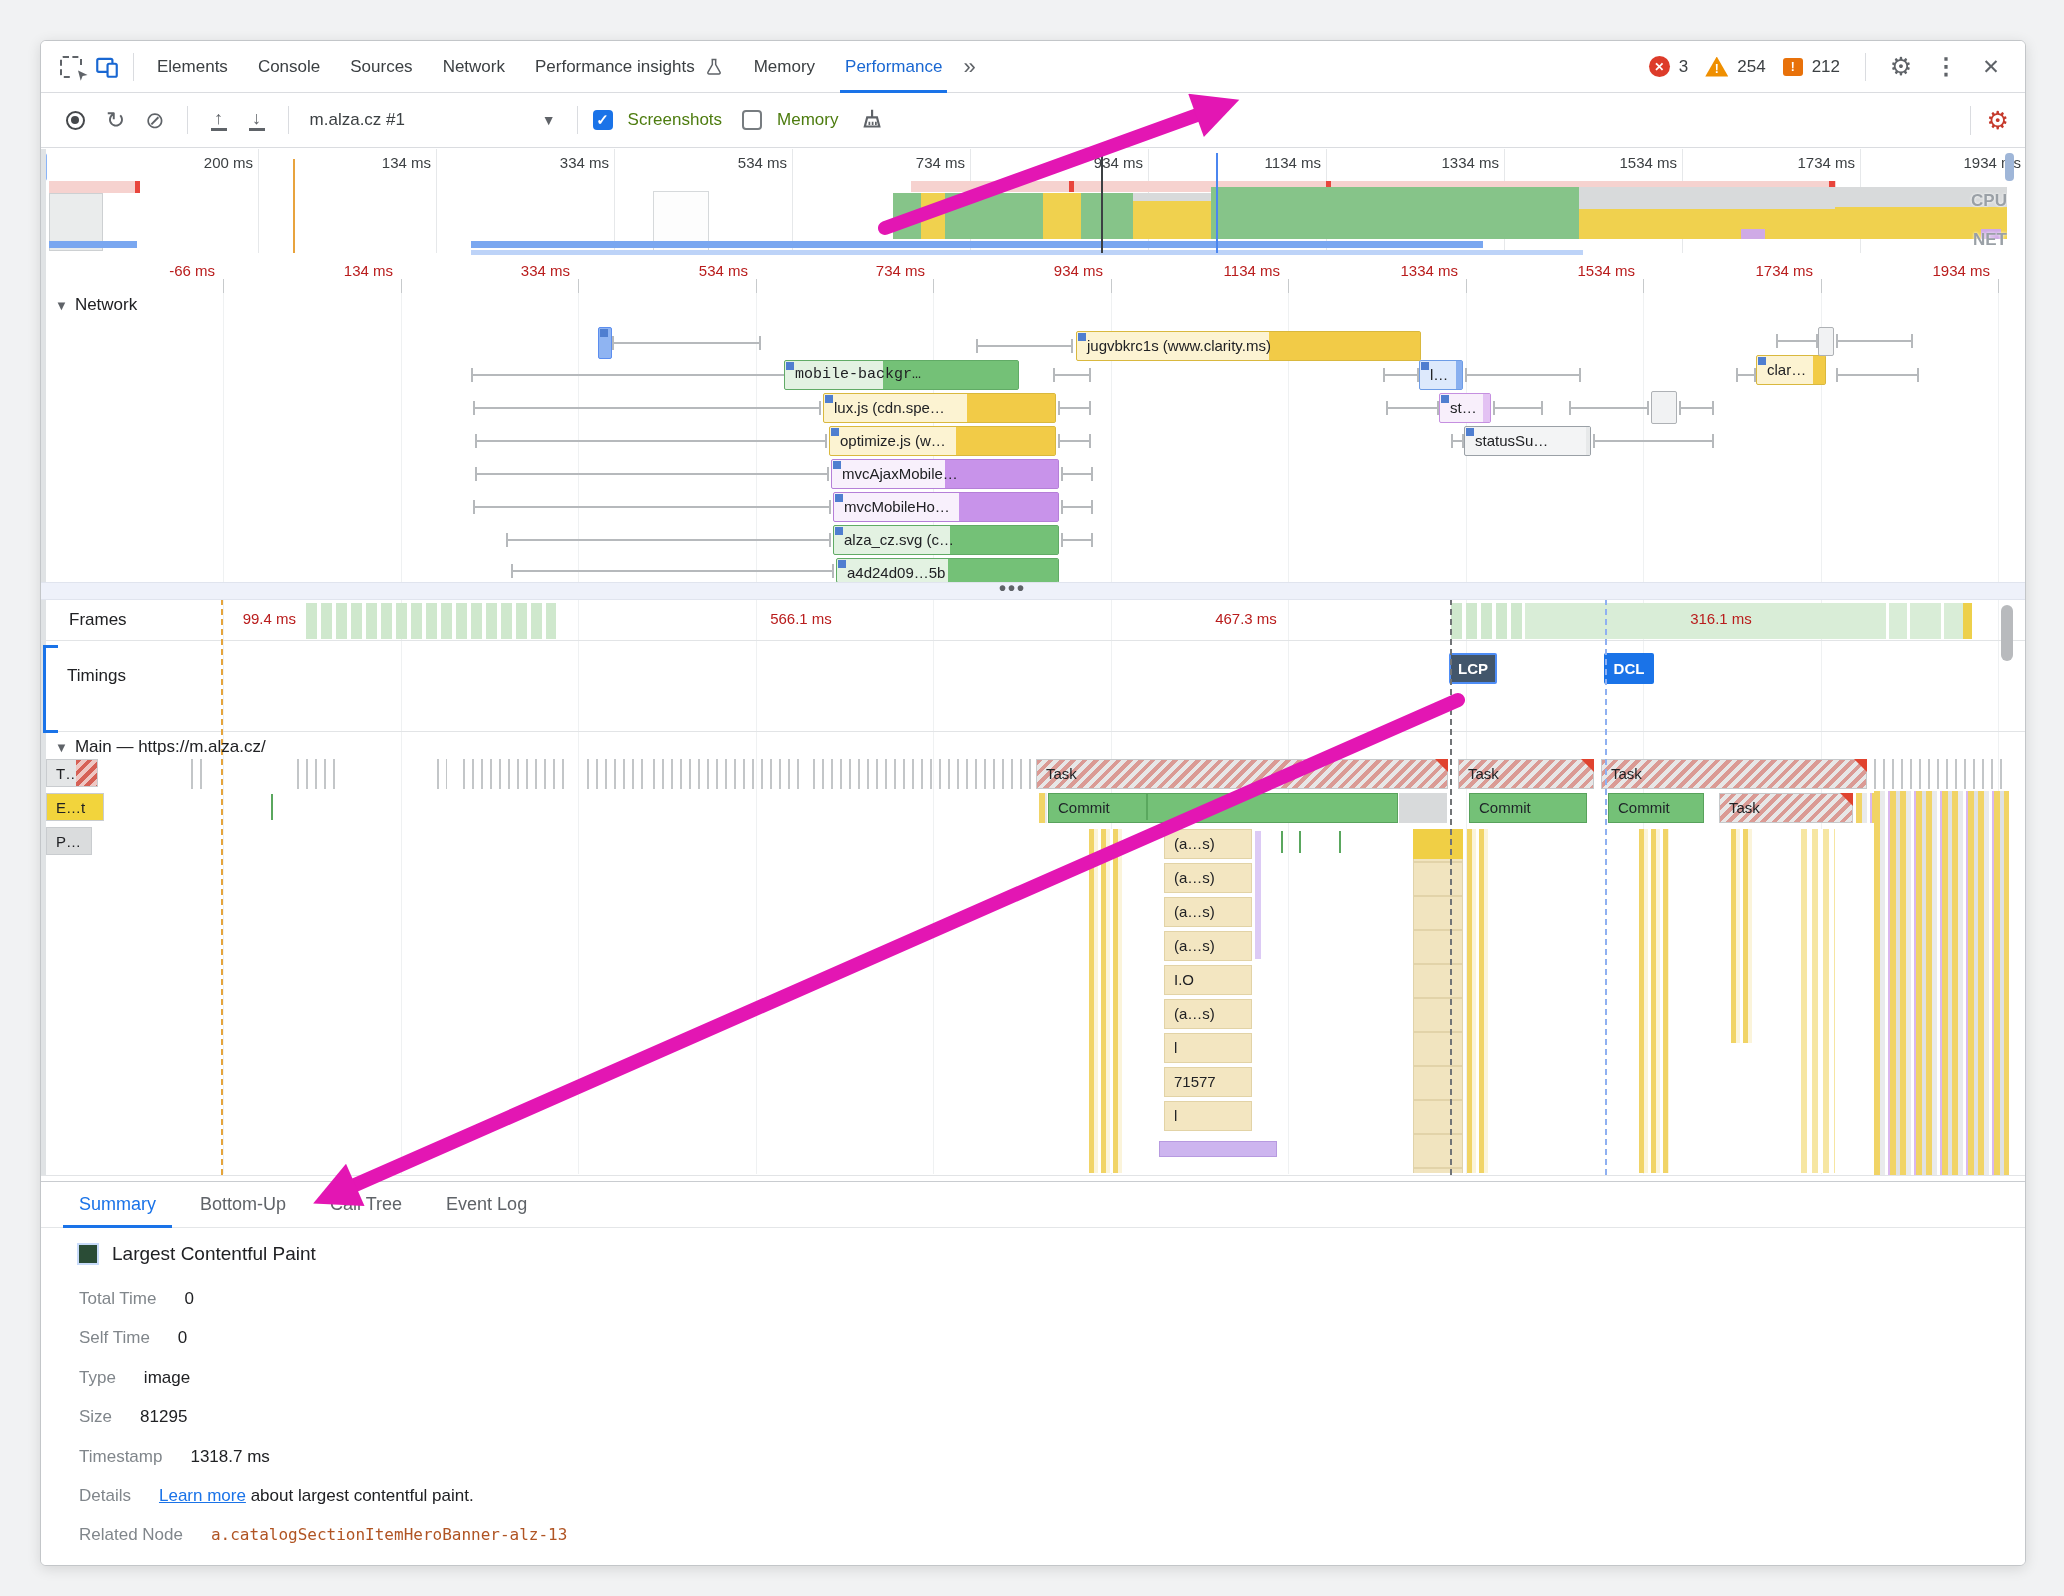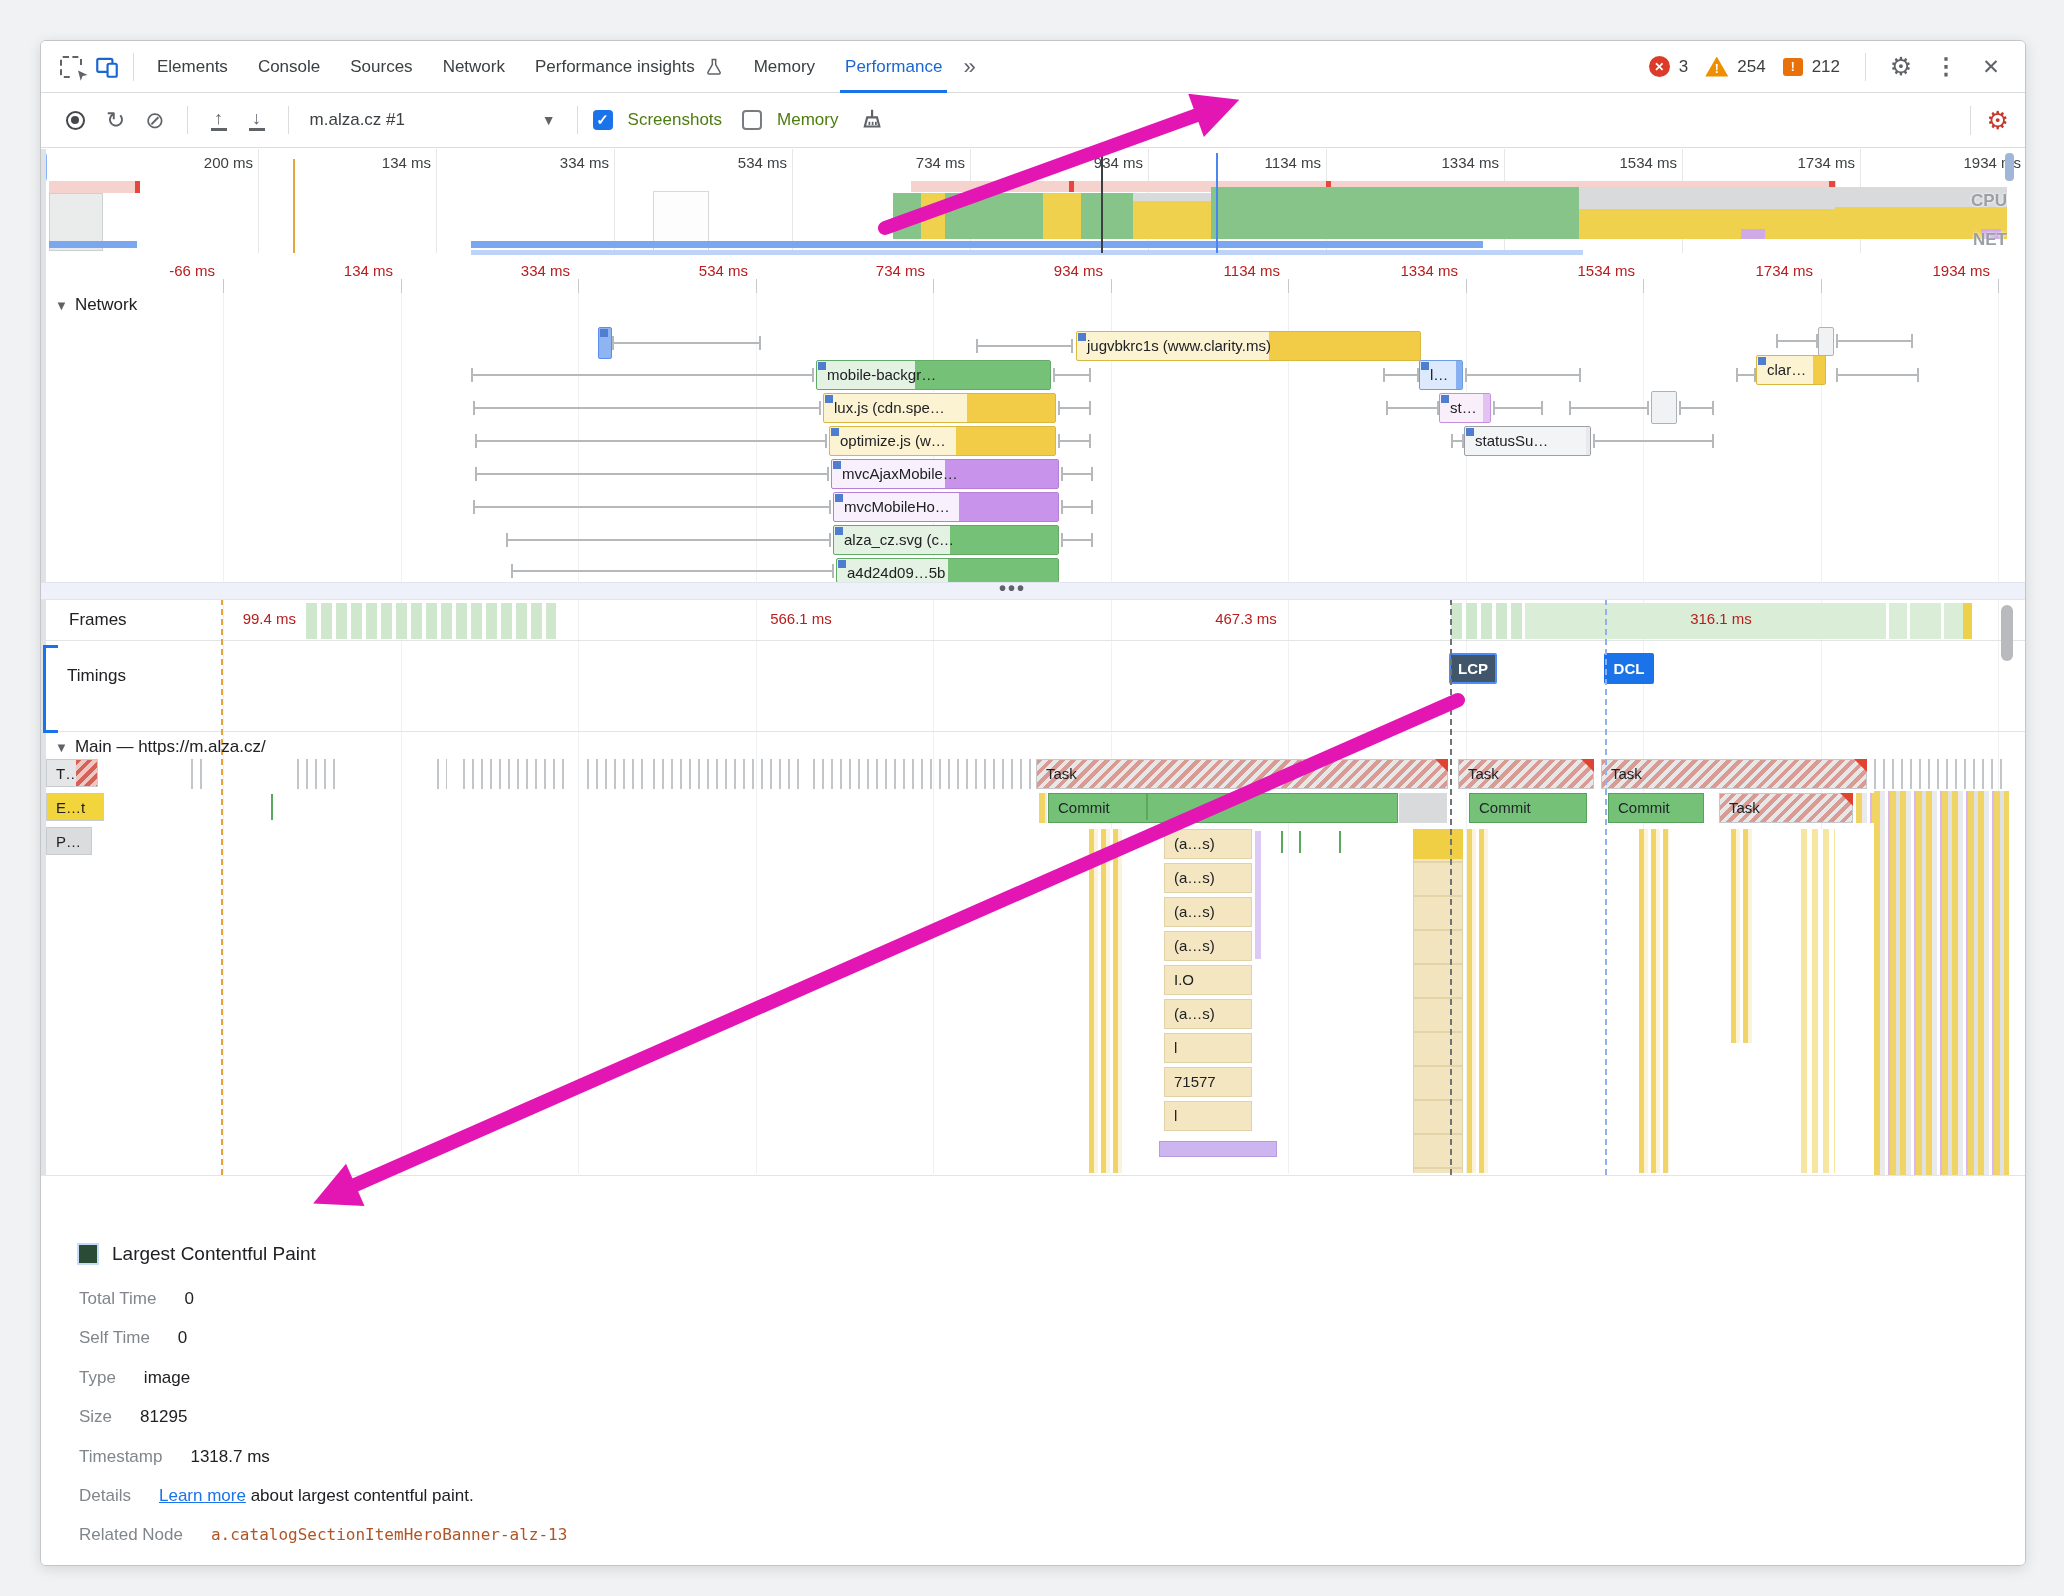--- a/index.html
+++ b/index.html
@@ -358,21 +358,21 @@
       <div style="left: 1795px; top: 293px; width: 2px; height: 14px; background: rgb(182, 185, 188);"></div>
       <div style="left: 1870px; top: 293px; width: 2px; height: 14px; background: rgb(182, 185, 188);"></div>
       <div class="chip nt-solid-blue" style="left: 557px; top: 286px; width: 14px; height: 32px; pointer-events: auto;">
         <div class="sq"></div>
       </div>
       <div class="chip nt-yellow" style="left: 1035px; top: 290px; width: 345px; height: 30px; pointer-events: auto;">
         <div class="dk" style="width: 44%;"></div>
         <div class="sq"></div>
         <span>jugvbkrc1s (www.clarity.ms)</span>
       </div>
-      <div class="chip nt-green" style="left: 775px; top: 319px; width: 235px; height: 30px; pointer-events: auto;">
+      <div class="chip nt-green" style="left: 743px; top: 319px; width: 235px; height: 30px; pointer-events: auto; font-family: Liberation Mono, monospace;">
         <div class="dk" style="width: 58%;"></div>
         <div class="sq"></div>
         <span>mobile-backgr…</span>
       </div>
       <div class="chip nt-yellow" style="left: 782px; top: 352px; width: 233px; height: 30px; pointer-events: auto;">
         <div class="dk" style="width: 38%;"></div>
         <div class="sq"></div>
         <span>lux.js (cdn.spe…</span>
       </div>
       <div class="chip nt-yellow" style="left: 788px; top: 385px; width: 227px; height: 30px; pointer-events: auto;">
@@ -494,20 +494,26 @@
   <div class="net-lbl">NET</div>
   <div class="sec-label" style="left:14px;top:254px"><span class="sec-caret">▼</span><span>Network</span></div>
   <div class="more-band">
       <b>•••</b>
     </div>
   <div class="sec-label" style="left:28px;top:569px">Frames</div>
   <div class="bracket"></div>
   <div class="sec-label" style="left:26px;top:625px">Timings</div>
   <div class="sec-label" style="left:14px;top:696px"><span class="sec-caret">▼</span><span>Main — https://m.alza.cz/</span></div>
 
+  <div class="bottom-tabs">
+    <div class="btab sel">Summary</div>
+    <div class="btab">Bottom-Up</div>
+    <div class="btab">Call Tree</div>
+    <div class="btab">Event Log</div>
+  </div>
 
   <div class="sum">
     <div class="sum-title">
       <span class="sum-sq"></span>
       <span>Largest Contentful Paint</span>
     </div>
     <div class="sum-row" style="top:60px">
         <span>Total Time</span>
         <span class="v">0</span>
       </div>

